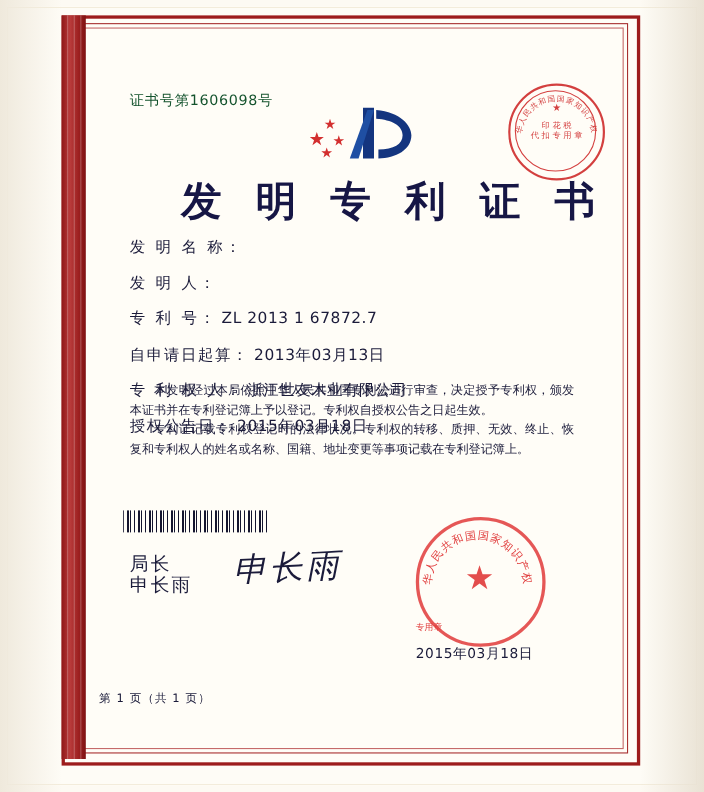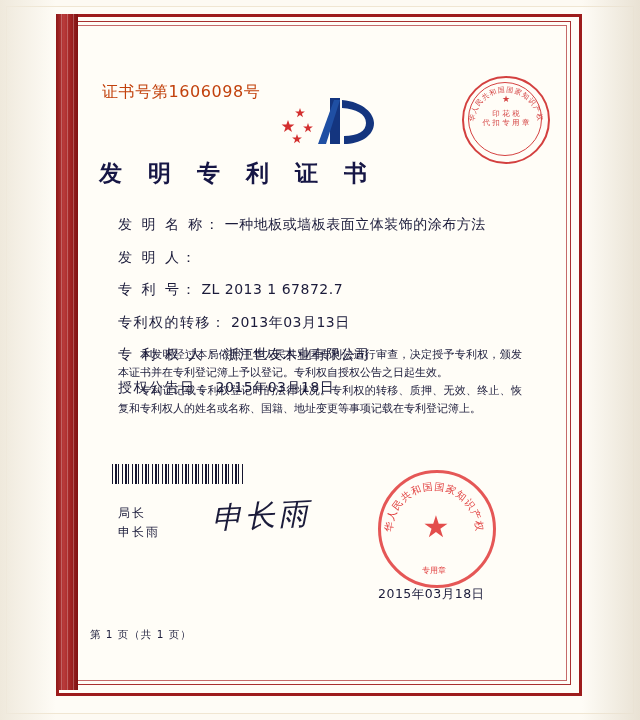--- a/index.html
+++ b/index.html
@@ -80,24 +80,24 @@
     position: absolute;
     left: 90px;
     top: 30px;
     width: 460px;
     height: 640px;
   }
 
   
   .cert-no {
     position: absolute;
-    left: 12px;
+    left: 28px;
     top: 52px;
-    font-size: 16px;
-    color: #c2410c;
+    font-size: 13px;
+    color: #14532d;
     letter-spacing: 0.6px;
     font-family: "DejaVu Sans", sans-serif;
   }
 
   
   .logo {
     position: absolute;
     left: 188px;
     top: 62px;
     width: 110px;
@@ -153,22 +153,22 @@
     font-family: "DejaVu Sans", sans-serif;
     letter-spacing: 1px;
   }
 
   
   .title {
     position: absolute;
     left: 0;
     top: 128px;
     width: 460px;
-    text-align: left;
-    font-size: 23px;
+    text-align: right;
+    font-size: 37px;
     font-weight: bold;
     color: #161645;
     letter-spacing: 9px;
     text-indent: 9px;
     font-family: "DejaVu Sans", sans-serif;
   }
 
   
   .fields {
     position: absolute;
@@ -223,21 +223,21 @@
         #14142e 0px, #14142e 1px, transparent 1px, transparent 3px,
         #14142e 3px, #14142e 5px, transparent 5px, transparent 6px,
         #14142e 6px, #14142e 7px, transparent 7px, transparent 10px);
   }
 
   
   .director {
     position: absolute;
     left: 28px;
     top: 474px;
-    font-size: 12px;
+    font-size: 17px;
     color: #1b1b3a;
     line-height: 19px;
     letter-spacing: 2px;
   }
 
   
   .signature {
     position: absolute;
     left: 122px;
     top: 466px;
@@ -279,21 +279,21 @@
     color: #e03a3a;
     font-size: 30px;
     opacity: 0.9;
     line-height: 1;
   }
   .seal-bottom-text {
     position: absolute;
     left: 0;
     bottom: 10px;
     width: 112px;
-    text-align: center;
+    text-align: left;
     font-size: 8px;
     color: #e03a3a;
   }
 
   
   .issue-date {
     position: absolute;
     left: 288px;
     top: 556px;
     width: 150px;
@@ -384,36 +384,35 @@
       <div class="mid">印 花 税<br>代 扣 专 用 章</div>
     </div>
 
     <div class="title">发 明 专 利 证 书</div>
 
     <div class="fields">
 
       <div class="field-row">
         <span class="field-label">发 明 名 称</span>
         <span class="field-colon">：</span>
-        <span class="field-value">一种地板或墙板表面立体装饰的涂布方法</span>
       </div>
 
       <div class="field-row">
         <span class="field-label">发 明 人</span>
         <span class="field-colon">：</span>
       </div>
 
       <div class="field-row">
         <span class="field-label">专 利 号</span>
         <span class="field-colon">：</span>
         <span class="field-value">ZL 2013 1 67872.7</span>
       </div>
 
       <div class="field-row">
-        <span class="field-label tight">专利权的转移</span>
+        <span class="field-label tight">自申请日起算</span>
         <span class="field-colon">：</span>
         <span class="field-value">2013年03月13日</span>
       </div>
 
       <div class="field-row">
         <span class="field-label">专 利 权 人</span>
         <span class="field-colon">：</span>
         <span class="field-value">浙江世友木业有限公司</span>
       </div>
 

